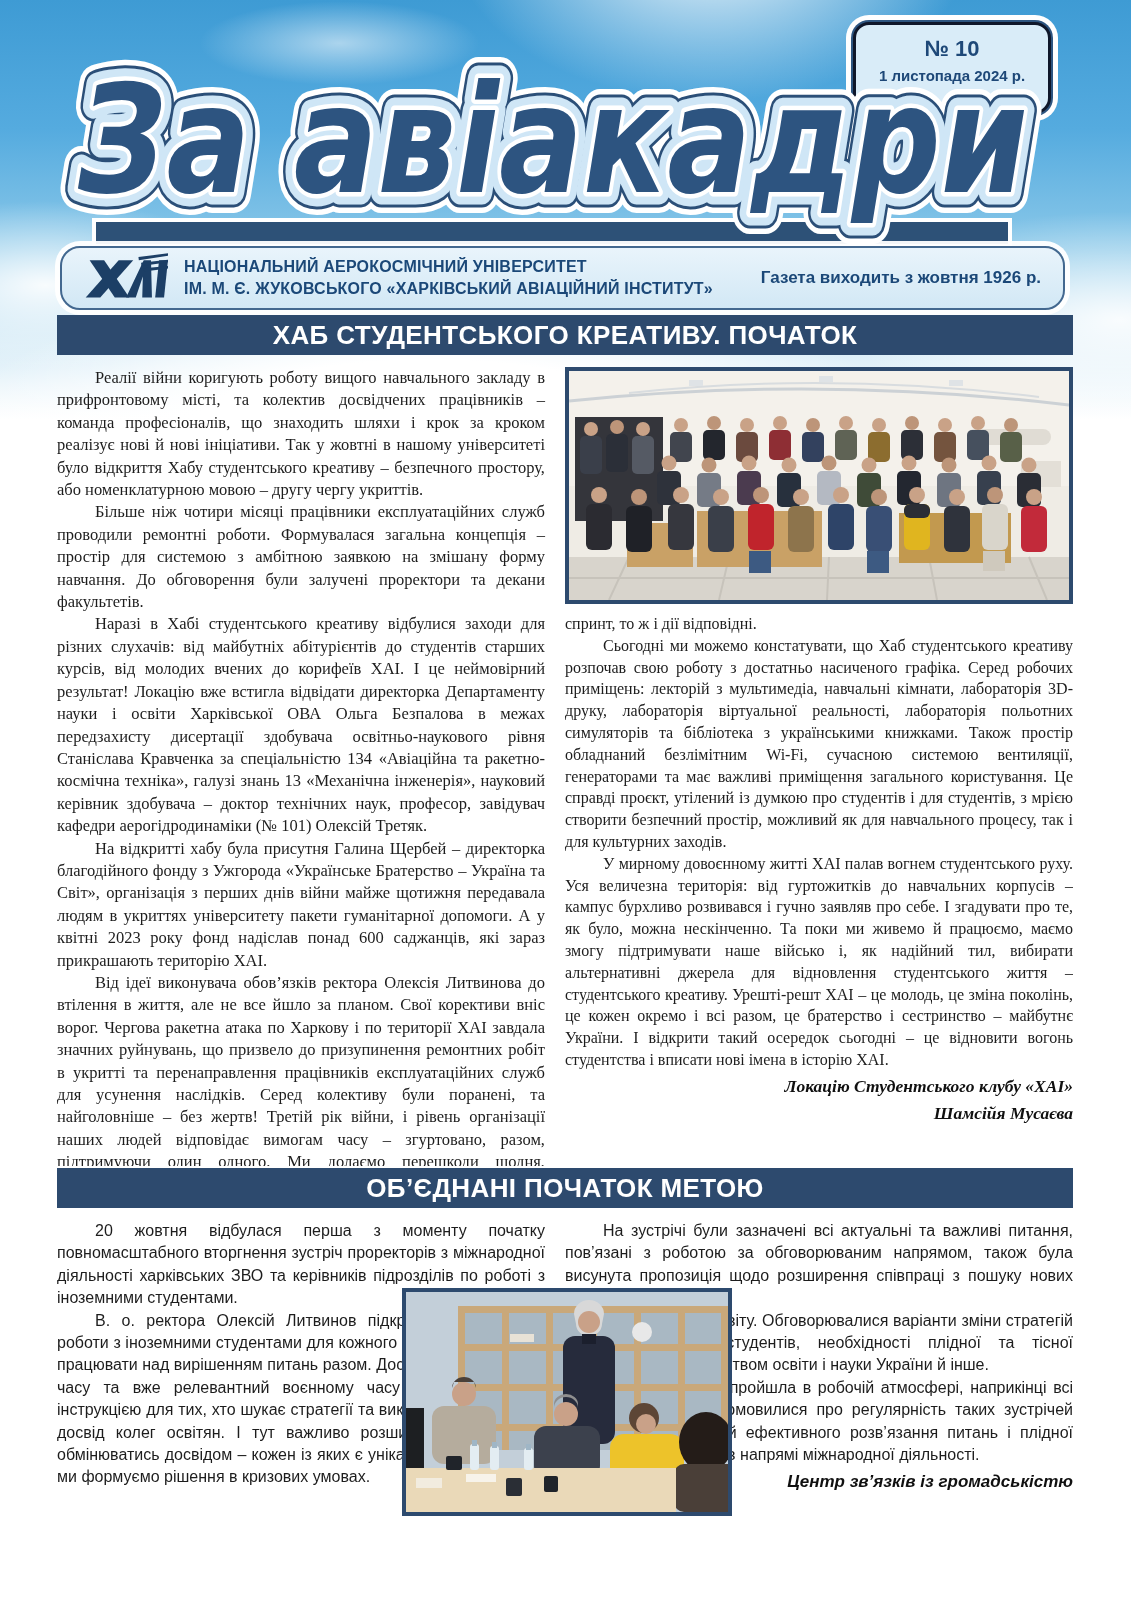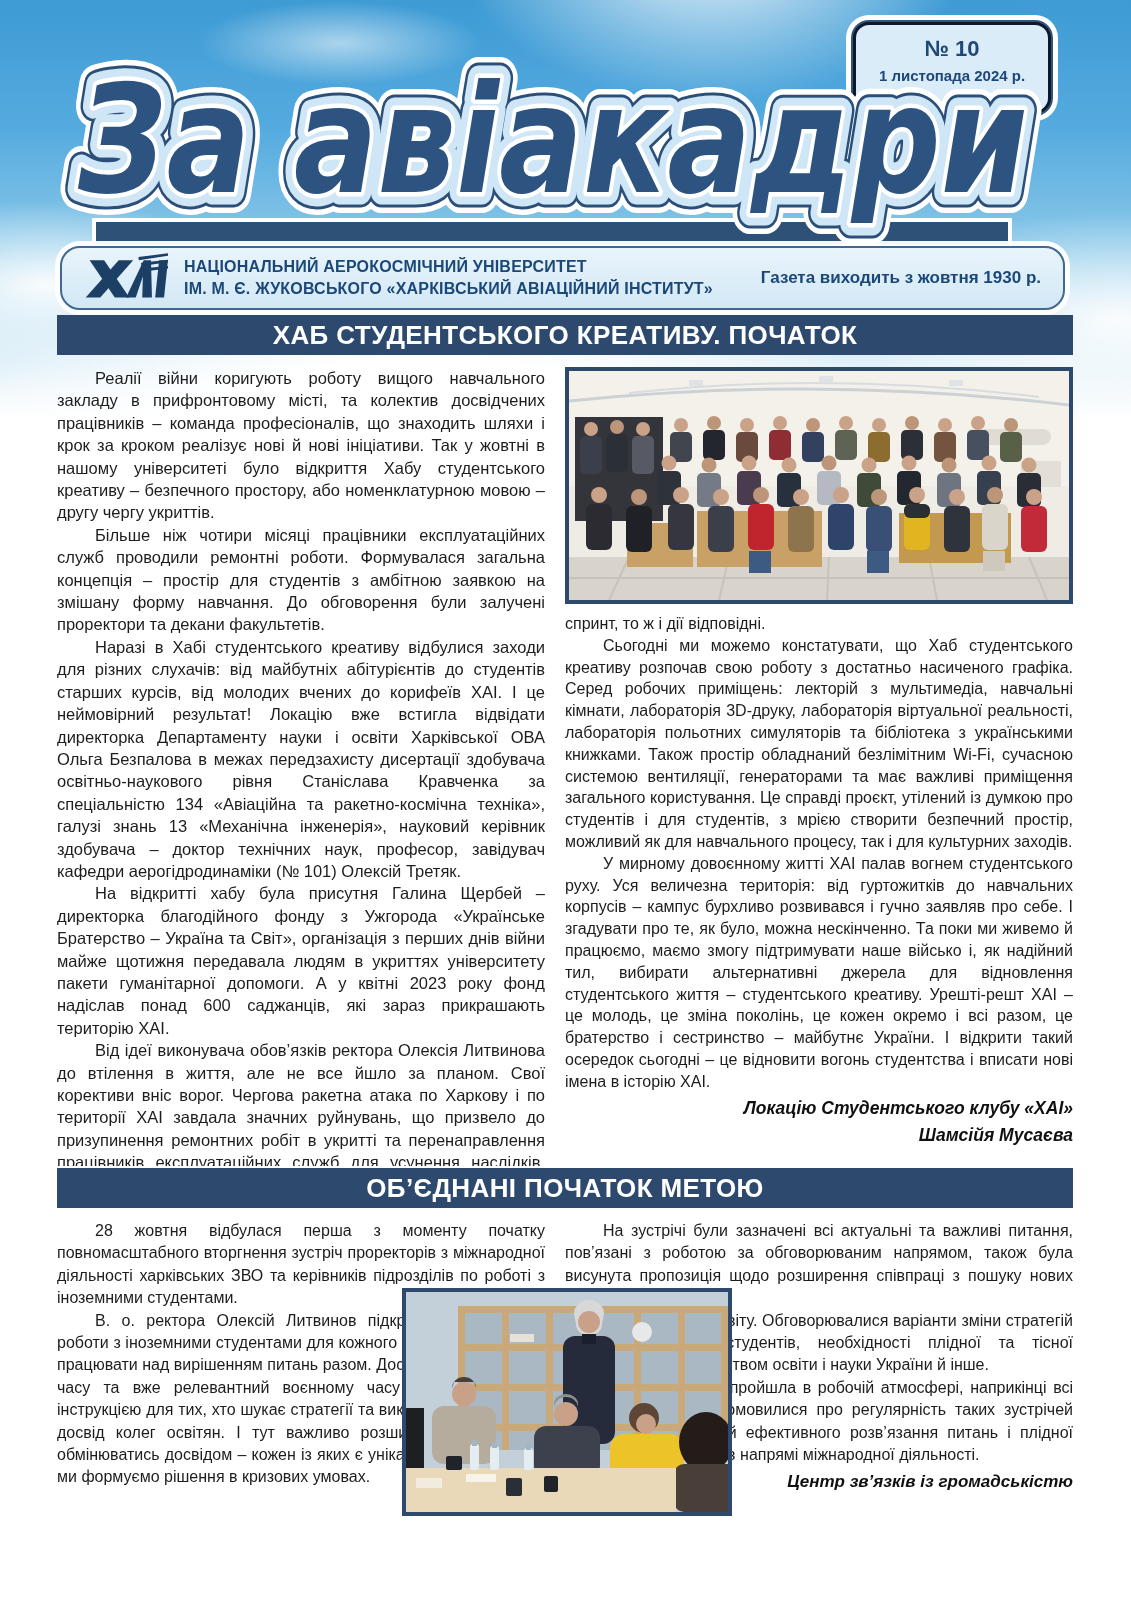--- a/index.html
+++ b/index.html
@@ -45,21 +45,21 @@
   .uni-since{margin-left:auto;color:#1b4878;font-weight:bold;font-size:17px;white-space:nowrap;}
 
   
   .content{position:absolute;left:57px;top:315px;width:1016px;height:1270px;}
   .hbar{position:absolute;left:0;width:1016px;height:40px;background:#2d4a6e;color:#ffffff;
       display:flex;align-items:center;justify-content:center;font-weight:bold;font-size:26px;
       letter-spacing:.4px;white-space:nowrap;}
   #bar1{top:0;}
   #bar2{top:853px;}
 
-  .article1{position:absolute;left:0;top:52px;width:1016px;height:799px;overflow:hidden;}
+  .article1{position:absolute;left:0;top:52px;width:1016px;height:799px;overflow:hidden;font-family:Liberation Serif, serif;}
   .a-left{float:left;width:488px;}
   .a-right{float:right;width:508px;}
   p.body{margin:0;color:#1d1d1d;text-align:justify;text-indent:38px;}
   .article1 .a-left  p.body{font-size:16.5px;line-height:22.4px;}
   .article1 .a-right p.body{font-size:16px;line-height:21.8px;}
   .noindent{text-indent:0 !important;}
   .photo-frame{box-sizing:border-box;border:4px solid #2d4a6e;background:#fff;display:block;}
   .photo1{width:508px;height:237px;margin-bottom:9px;}
   .sig{text-align:right;font-weight:bold;font-style:italic;color:#101010;
       font-size:17.5px;line-height:23px;margin:4px 0 0 0;}
@@ -106,31 +106,31 @@
         <rect x="86" y="10" width="11" height="46"></rect>
         <path d="M60,6 L100,1 L100,4 L61,10 Z"></path>
         <path d="M64,13 L100,9 L100,12 L65,17 Z"></path>
         <path d="M68,20 L100,17 L100,20 L69,24 Z"></path>
       </g>
     </svg>
     <div class="uni-name">
       <div>НАЦІОНАЛЬНИЙ АЕРОКОСМІЧНИЙ УНІВЕРСИТЕТ</div>
       <div>ІМ. М. Є. ЖУКОВСЬКОГО «ХАРКІВСЬКИЙ АВІАЦІЙНИЙ ІНСТИТУТ»</div>
     </div>
-    <div class="uni-since">Газета виходить з жовтня 1930 р.</div>
+    <div class="uni-since">Газета виходить з жовтня 1926 р.</div>
   </div>
 
   <div class="content">
 
     <div class="hbar" id="bar1">ХАБ СТУДЕНТСЬКОГО КРЕАТИВУ. ПОЧАТОК</div>
 
     <div class="article1">
       <div class="a-left">
         <p class="body">Реалії війни коригують роботу вищого навчального закладу в прифронтовому місті, та колектив досвідчених працівників – команда професіоналів, що знаходить шляхи і крок за кроком реалізує нові й нові ініціативи. Так у жовтні в нашому університеті було відкриття Хабу студентського креативу – безпечного простору, або номенклатурною мовою – другу чергу укриттів.</p>
-        <p class="body">Більше ніж чотири місяці працівники експлуатаційних служб проводили ремонтні роботи. Формувалася загальна концепція – простір для студентів з амбітною заявкою на змішану форму навчання. До обговорення були залучені проректори та декани факультетів.</p>
+        <p class="body">Більше ніж чотири місяці працівники експлуатаційних служб проводили ремонтні роботи. Формувалася загальна концепція – простір для системою з амбітною заявкою на змішану форму навчання. До обговорення були залучені проректори та декани факультетів.</p>
         <p class="body">Наразі в Хабі студентського креативу відбулися заходи для різних слухачів: від майбутніх абітурієнтів до студентів старших курсів, від молодих вчених до корифеїв ХАІ. І це неймовірний результат! Локацію вже встигла відвідати директорка Департаменту науки і освіти Харківської ОВА Ольга Безпалова в межах передзахисту дисертації здобувача освітньо-наукового рівня Станіслава Кравченка за спеціальністю 134 «Авіаційна та ракетно-космічна техніка», галузі знань 13 «Механічна інженерія», науковий керівник здобувача – доктор технічних наук, професор, завідувач кафедри аерогідродинаміки (№ 101) Олексій Третяк.</p>
         <p class="body">На відкритті хабу була присутня Галина Щербей – директорка благодійного фонду з Ужгорода «Українське Братерство – Україна та Світ», організація з перших днів війни майже щотижня передавала людям в укриттях університету пакети гуманітарної допомоги. А у квітні 2023 року фонд надіслав понад 600 саджанців, які зараз прикрашають територію ХАІ.</p>
         <p class="body">Від ідеї виконувача обов’язків ректора Олексія Литвинова до втілення в життя, але не все йшло за планом. Свої корективи вніс ворог. Чергова ракетна атака по Харкову і по території ХАІ завдала значних руйнувань, що призвело до призупинення ремонтних робіт в укритті та перенаправлення працівників експлуатаційних служб для усунення наслідків. Серед колективу були поранені, та найголовніше – без жертв! Третій рік війни, і рівень організації наших людей відповідає вимогам часу – згуртовано, разом, підтримуючи один одного. Ми долаємо перешкоди щодня, налаштовані на марафон, а не на</p>
       </div>
 
       <div class="a-right">
         <svg class="photo-frame photo1" viewBox="0 0 500 229" preserveAspectRatio="none">
           <rect x="0" y="0" width="500" height="229" fill="#efece5"></rect>
           <rect x="0" y="0" width="500" height="115" fill="#f4f1eb"></rect>
           <path d="M0,30 Q250,4 500,34" stroke="#ccd1d5" stroke-width="3" fill="none"></path>
@@ -238,21 +238,21 @@
         <p class="body">У мирному довоєнному житті ХАІ палав вогнем студентського руху. Уся величезна територія: від гуртожитків до навчальних корпусів – кампус бурхливо розвивався і гучно заявляв про себе. І згадувати про те, як було, можна нескінченно. Та поки ми живемо й працюємо, маємо змогу підтримувати наше військо і, як надійний тил, вибирати альтернативні джерела для відновлення студентського життя – студентського креативу. Урешті-решт ХАІ – це молодь, це зміна поколінь, це кожен окремо і всі разом, це братерство і сестринство – майбутнє України. І відкрити такий осередок сьогодні – це відновити вогонь студентства і вписати нові імена в історію ХАІ.</p>
         <p class="sig">Локацію Студентського клубу «ХАІ»</p>
         <p class="sig">Шамсійя Мусаєва</p>
       </div>
     </div>
 
     <div class="hbar" id="bar2">ОБ’ЄДНАНІ ПОЧАТОК МЕТОЮ</div>
 
     <div class="article2">
       <div class="a2-left">
-        <p class="body">28 жовтня відбулася перша з моменту початку повномасштабного вторгнення зустріч проректорів з міжнародної діяльності харківських ЗВО та керівників підрозділів по роботі з іноземними студентами.</p>
+        <p class="body">20 жовтня відбулася перша з моменту початку повномасштабного вторгнення зустріч проректорів з міжнародної діяльності харківських ЗВО та керівників підрозділів по роботі з іноземними студентами.</p>
         <p class="body wrap-r">В. о. ректора Олексій Литвинов підкреслює важливість роботи з іноземними студентами для кожного вишу і необхідність працювати над вирішенням питань разом. Досвід ХАІ довоєнного часу та вже релевантний воєнному часу є прикладом та інструкцією для тих, хто шукає стратегії та використовує наявний досвід колег освітян. І тут важливо розширювати кругозір і обмінюватись досвідом – кожен із яких є унікальним, адже зараз ми формуємо рішення в кризових умовах.</p>
       </div>
 
       <div class="a2-right">
         <p class="body">На зустрічі були зазначені всі актуальні та важливі питання, пов’язані з роботою за обговорюваним напрямом, також була висунута пропозиція щодо розширення співпраці з пошуку нових партнерів</p>
         <p class="body noindent wrap-l">і проєктів по всьому світу. Обговорювалися варіанти зміни стратегій набору іноземних студентів, необхідності плідної та тісної комунікації з Міністерством освіти і науки України й інше.</p>
         <p class="body wrap-l">Загалом зустріч пройшла в робочій атмосфері, наприкінці всі представники ЗВО домовилися про регулярність таких зустрічей задля оперативного й ефективного розв’язання питань і плідної роботи кожного вишу в напрямі міжнародної діяльності.</p>
         <p class="sig">Центр зв’язків із громадськістю</p>
       </div>
 

